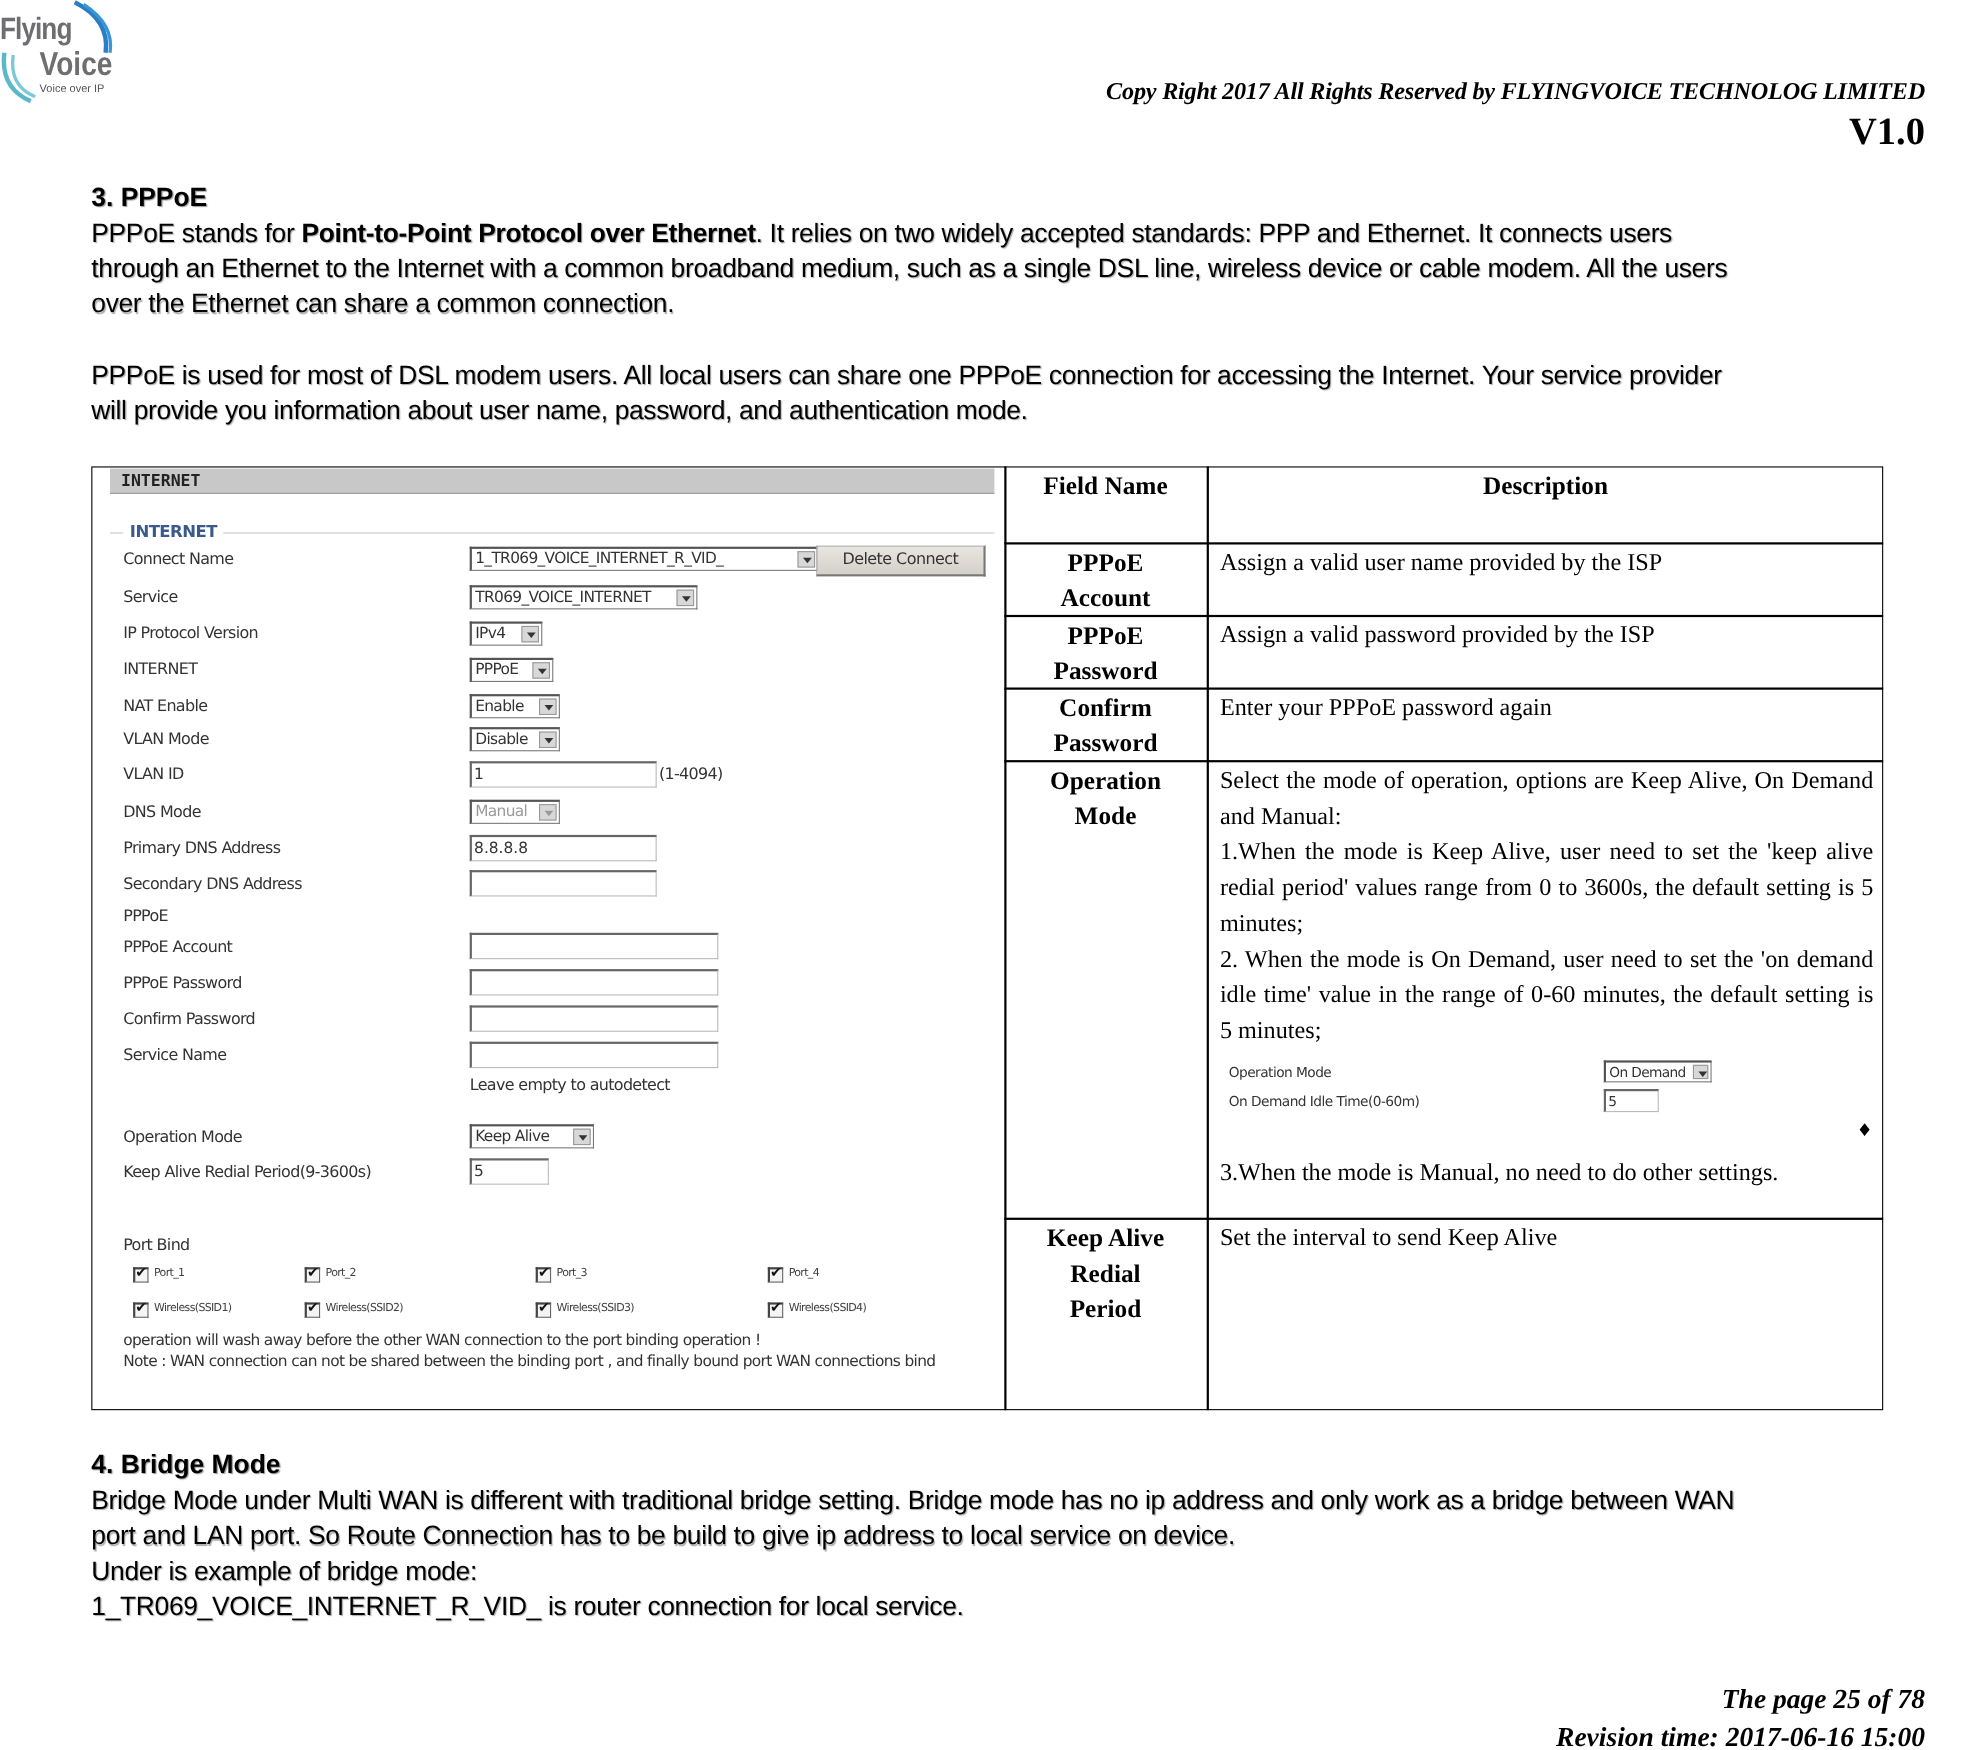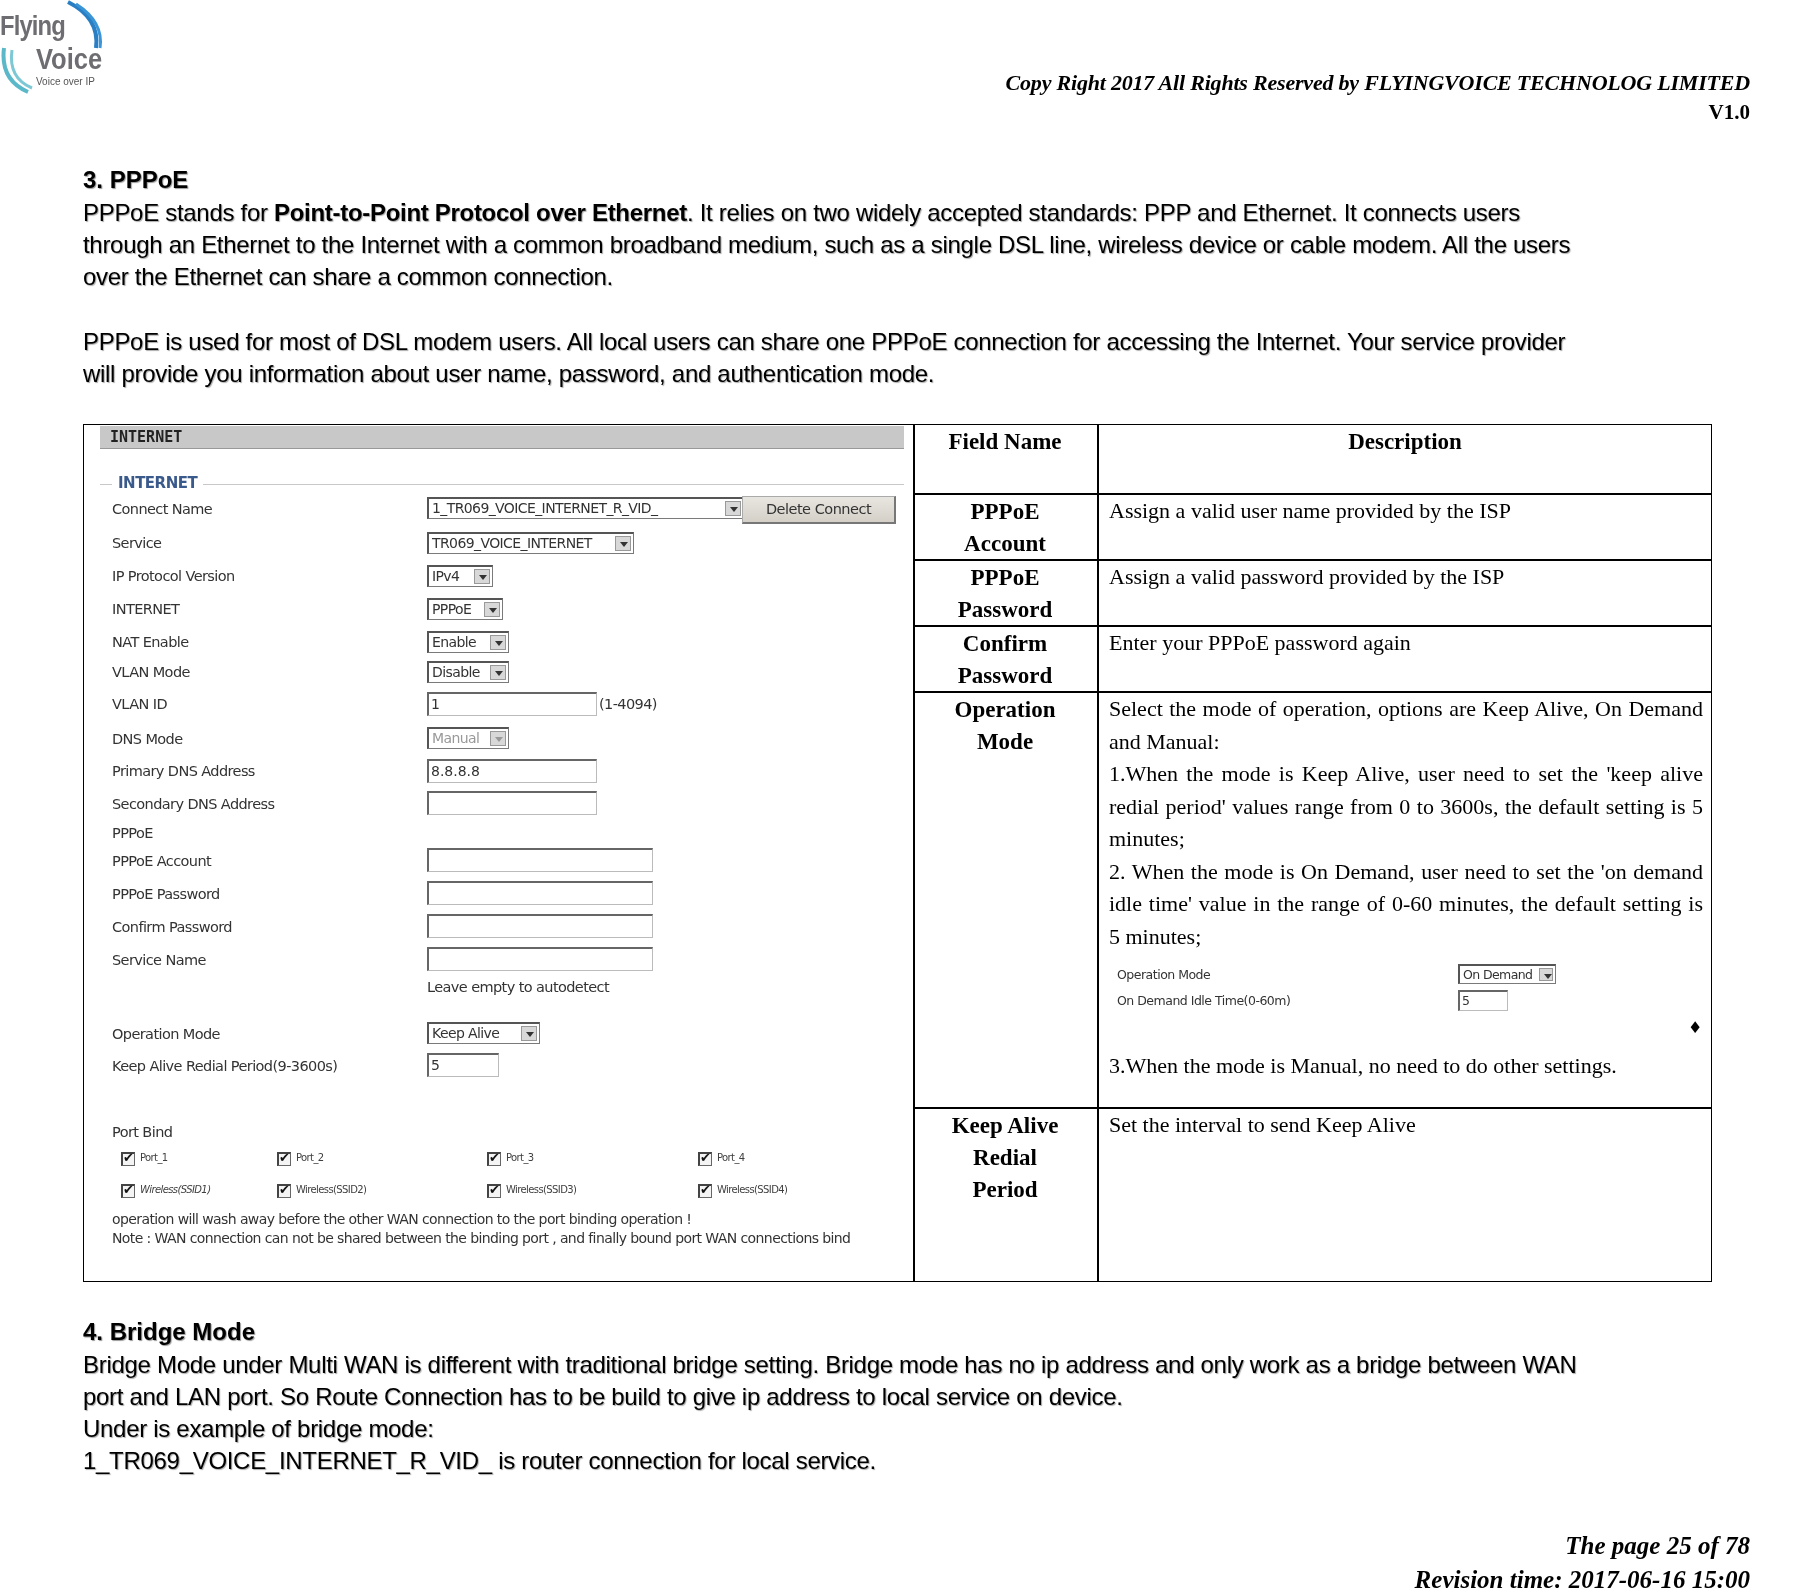--- a/index.html
+++ b/index.html
@@ -7,21 +7,21 @@
   .abs { position:absolute; }
 
   
   .logo { left:0; top:0; width:110px; height:95px; }
   .logo-text1 { position:absolute; left:0; top:10px; font-family:"Liberation Sans",sans-serif; font-weight:bold; font-size:28px; color:#6d6d72; letter-spacing:-1px; transform:scaleX(0.85); transform-origin:left; }
   .logo-text2 { position:absolute; left:36px; top:42px; font-family:"Liberation Sans",sans-serif; font-weight:bold; font-size:30px; color:#6d6d72; transform:scaleX(0.85); transform-origin:left; }
   .logo-text3 { position:absolute; left:36px; top:76px; font-family:"Liberation Sans",sans-serif; font-size:10px; color:#555; }
   .logo svg { position:absolute; left:0; top:0; }
 
   .copyright { right:50px; top:70px; font-family:"Liberation Serif",serif; font-style:italic; font-weight:bold; font-size:22px; text-align:center; letter-spacing:-0.2px; }
-  .version { right:50px; top:100px; font-family:"Liberation Serif",serif; font-weight:bold; font-size:21px; }
+  .version { right:50px; top:100px; font-family:"Liberation Serif",serif; font-weight:bold; font-size:35px; }
 
   
   .sec-title { font-family:"Liberation Sans",sans-serif; font-weight:bold; font-size:24px; text-shadow:1px 1px 1px #999; }
   .para { font-family:"Liberation Sans",sans-serif; font-size:24px; line-height:32px; text-shadow:1px 1px 1px #aaa; white-space:nowrap; letter-spacing:-0.3px; }
   .para b { font-weight:bold; }
 
   
   .outer { left:83px; top:424px; width:1629px; height:858px; border:1.5px solid #000; box-sizing:border-box; }
   .col-div1 { left:913px; top:424px; width:1.5px; height:858px; background:#000; }
   .col-div2 { left:1097px; top:424px; width:1.5px; height:858px; background:#000; }
@@ -200,21 +200,21 @@
 <div class="abs cb" style="left:121px;top:1152px;"></div>
 <div class="abs cblabel" style="left:140px;top:1152px;">Port_1</div>
 <div class="abs cb" style="left:277px;top:1152px;"></div>
 <div class="abs cblabel" style="left:296px;top:1152px;">Port_2</div>
 <div class="abs cb" style="left:487px;top:1152px;"></div>
 <div class="abs cblabel" style="left:506px;top:1152px;">Port_3</div>
 <div class="abs cb" style="left:698px;top:1152px;"></div>
 <div class="abs cblabel" style="left:717px;top:1152px;">Port_4</div>
 
 <div class="abs cb" style="left:121px;top:1184px;"></div>
-<div class="abs cblabel" style="left:140px;top:1184px;font-style:italic;">Wireless(SSID1)</div>
+<div class="abs cblabel" style="left:140px;top:1184px;">Wireless(SSID1)</div>
 <div class="abs cb" style="left:277px;top:1184px;"></div>
 <div class="abs cblabel" style="left:296px;top:1184px;">Wireless(SSID2)</div>
 <div class="abs cb" style="left:487px;top:1184px;"></div>
 <div class="abs cblabel" style="left:506px;top:1184px;">Wireless(SSID3)</div>
 <div class="abs cb" style="left:698px;top:1184px;"></div>
 <div class="abs cblabel" style="left:717px;top:1184px;">Wireless(SSID4)</div>
 
 <div class="abs note">
   <div>operation will wash away before the other WAN connection to the port binding operation !</div>
   <div>Note : WAN connection can not be shared between the binding port , and finally bound port WAN connections bind</div>

